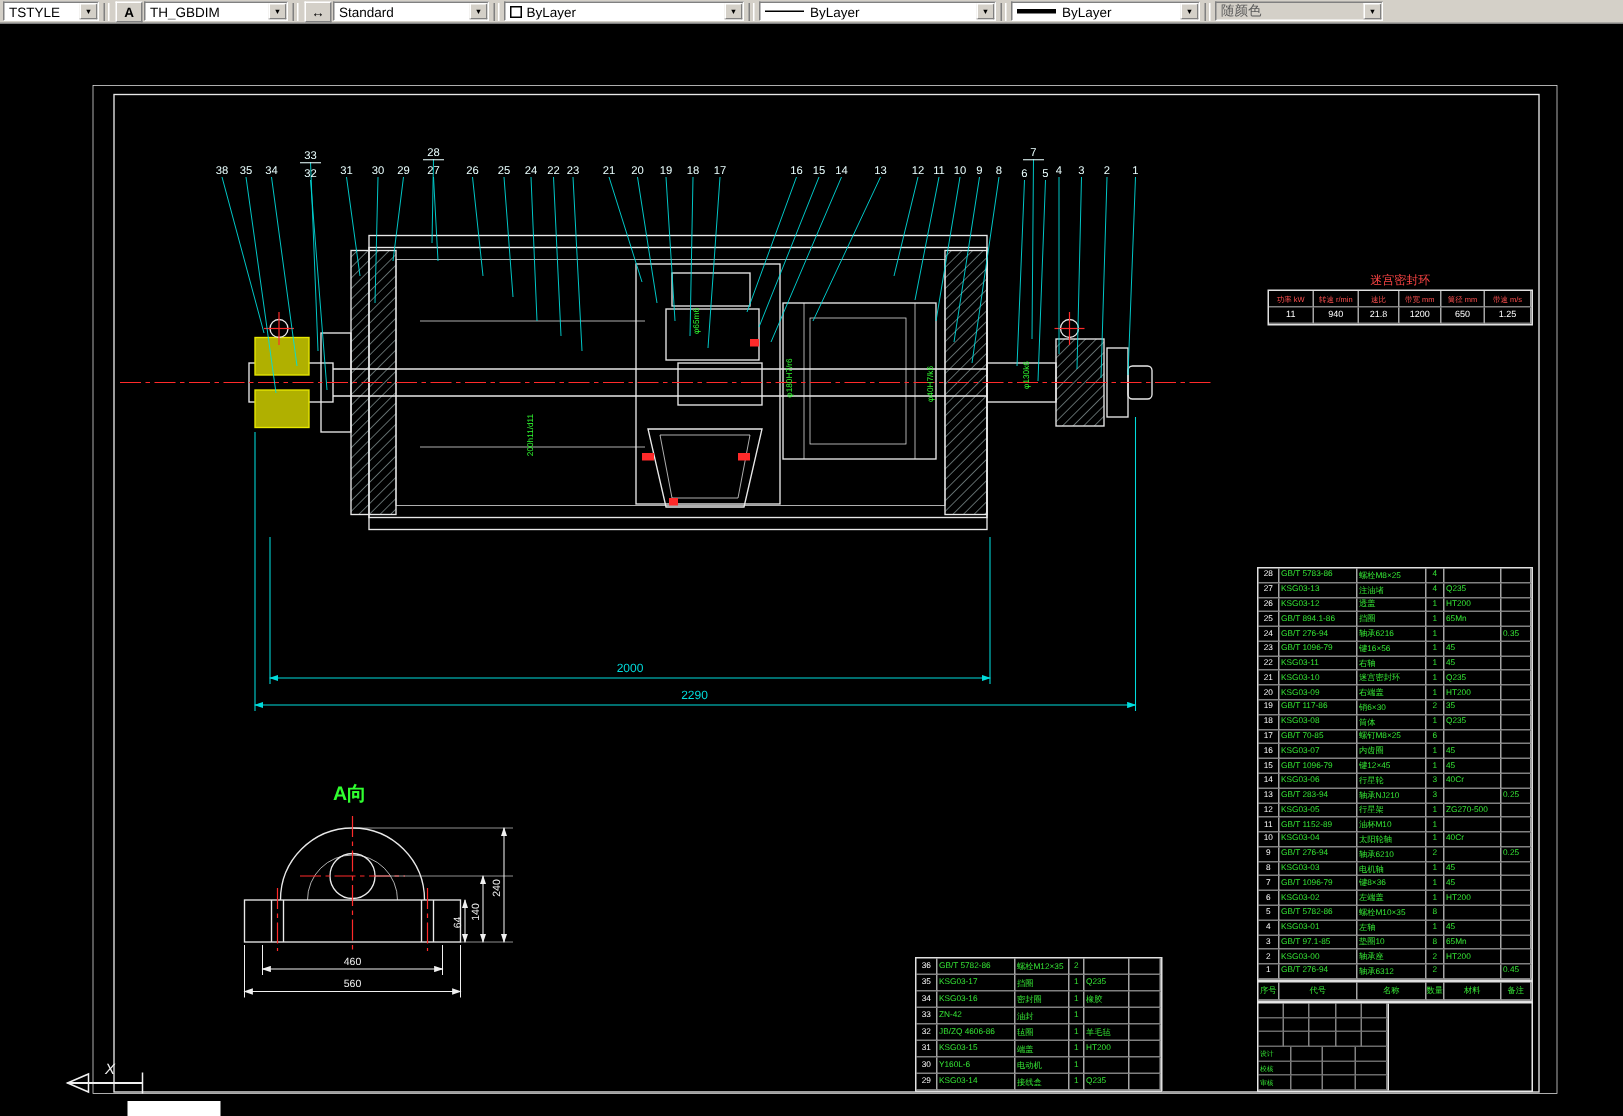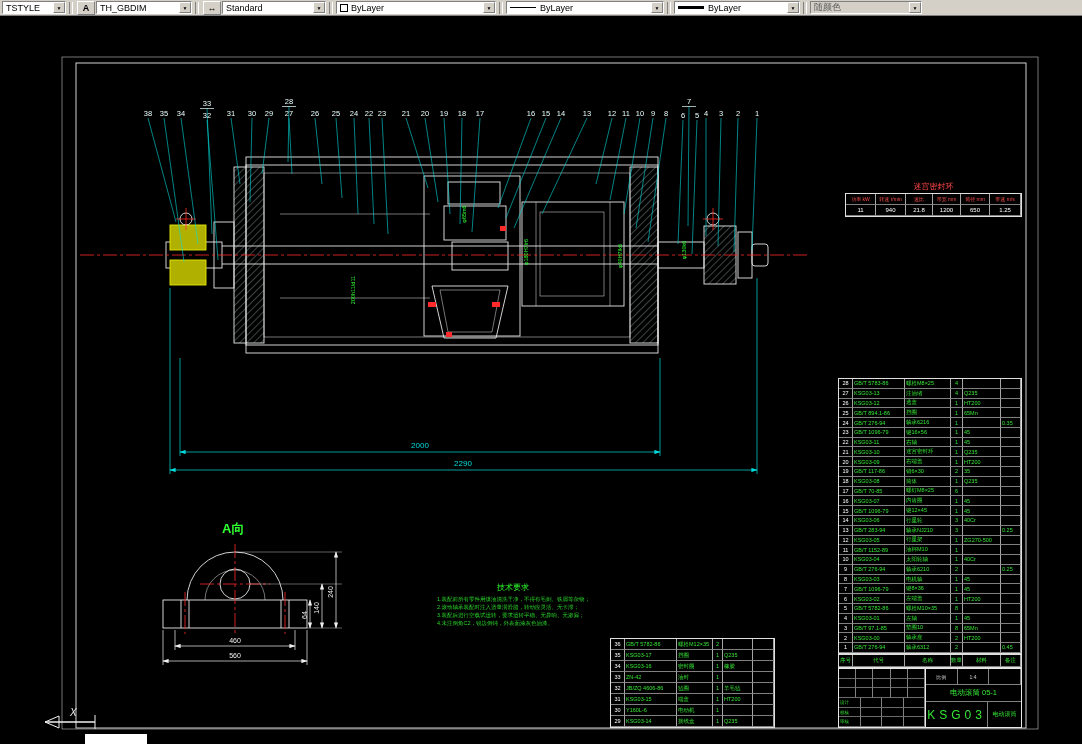--- a/index.html
+++ b/index.html
@@ -319,29 +319,20 @@
     <line x1="45" y1="706" x2="95" y2="706" stroke="#f0f0f0" stroke-width="1.4"></line>
     <polygon points="45,706 59,700 59,712" fill="none" stroke="#f0f0f0" stroke-width="1"></polygon>
     <line x1="95" y1="699" x2="95" y2="713" stroke="#f0f0f0" stroke-width="1"></line>
     <text x="70" y="700" fill="#f0f0f0" font-size="10" font-style="italic">X</text>
   </g>
 
   <rect x="85" y="718" width="62" height="10" fill="#ffffff"></rect>
 </svg>
 
 
-<div class="notes">
-  <div class="notes-title">技术要求</div>
-  <div id="note-lines">
-        <div class="note-line">1.装配前所有零件用煤油清洗干净，不得有毛刺、铁屑等杂物；</div>
-        <div class="note-line">2.滚动轴承装配时注入适量润滑脂，转动应灵活、无卡滞；</div>
-        <div class="note-line">3.装配后进行空载试运转，要求运转平稳、无异响、无渗漏；</div>
-        <div class="note-line">4.未注倒角C2，锐边倒钝，外表面涂灰色油漆。</div>
-      </div>
-</div>
 
 
 <div class="params-title">迷宫密封环</div>
 <div class="t-table" id="params-t">
   <div style="display:flex;flex-direction:column;flex:1" id="params-table">
         <div class="trow">
           <div class="tcell center" style="width: 30px;">功率 kW</div>
           <div class="tcell center" style="width: 30px;">转速 r/min</div>
           <div class="tcell center" style="width: 27px;">速比</div>
           <div class="tcell center" style="width: 28px;">带宽 mm</div>
@@ -707,27 +698,15 @@
           <div class="tb-rcell"></div>
           <div class="tb-rcell"></div>
         </div>
         <div class="tb-rrow">
           <div class="tb-rcell">审核</div>
           <div class="tb-rcell"></div>
           <div class="tb-rcell"></div>
           <div class="tb-rcell"></div>
         </div>
       </div>
-  <div class="tb-right">
-    <div class="tb-small">
-      <div class="tb-scell">比例</div>
-      <div class="tb-scell">1:4</div>
-      <div class="tb-scell"></div>
-    </div>
-    <div class="tb-doc">电动滚筒 05-1</div>
-    <div class="tb-bot">
-      <div class="tb-no">KSG03</div>
-      <div class="tb-name">电动滚筒</div>
-    </div>
-  </div>
 </div>
 
 </div>
 
 </body></html>

